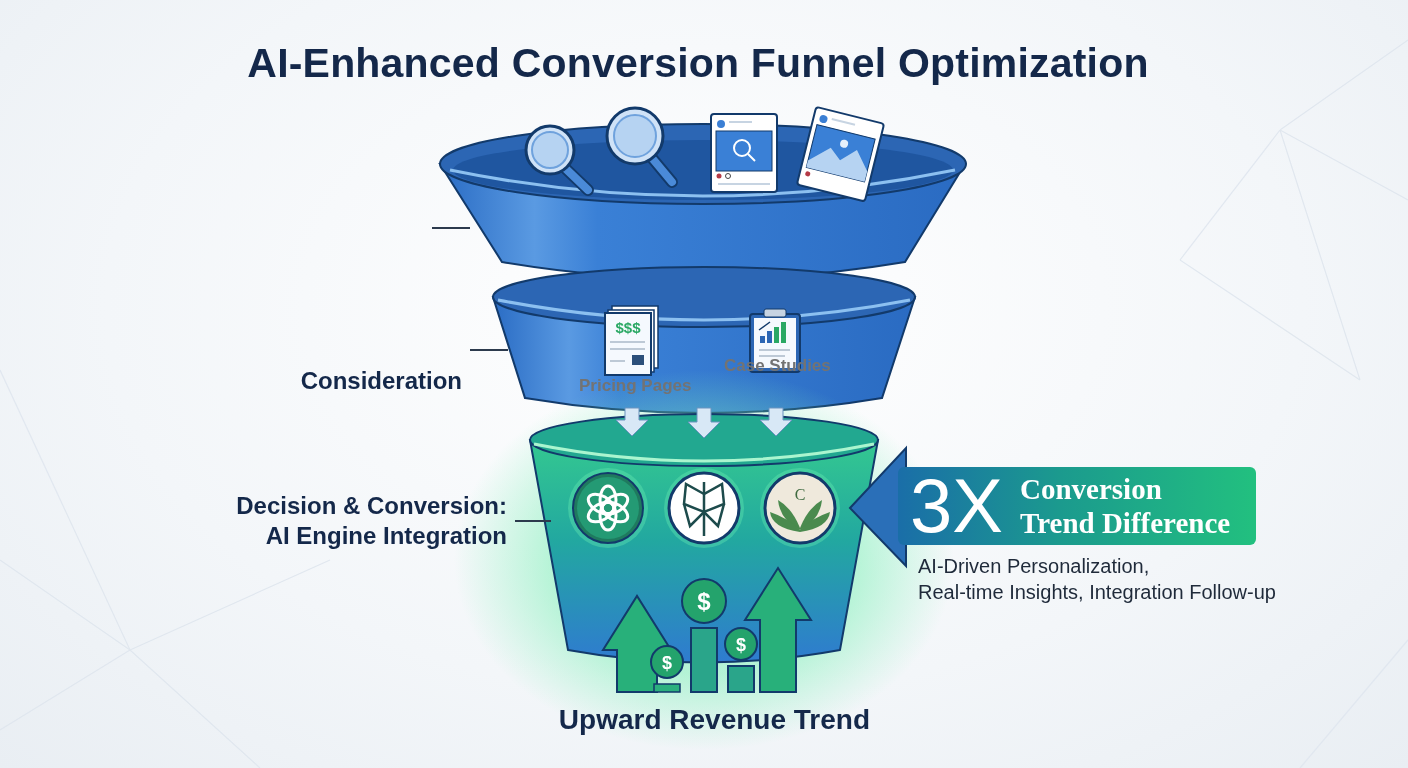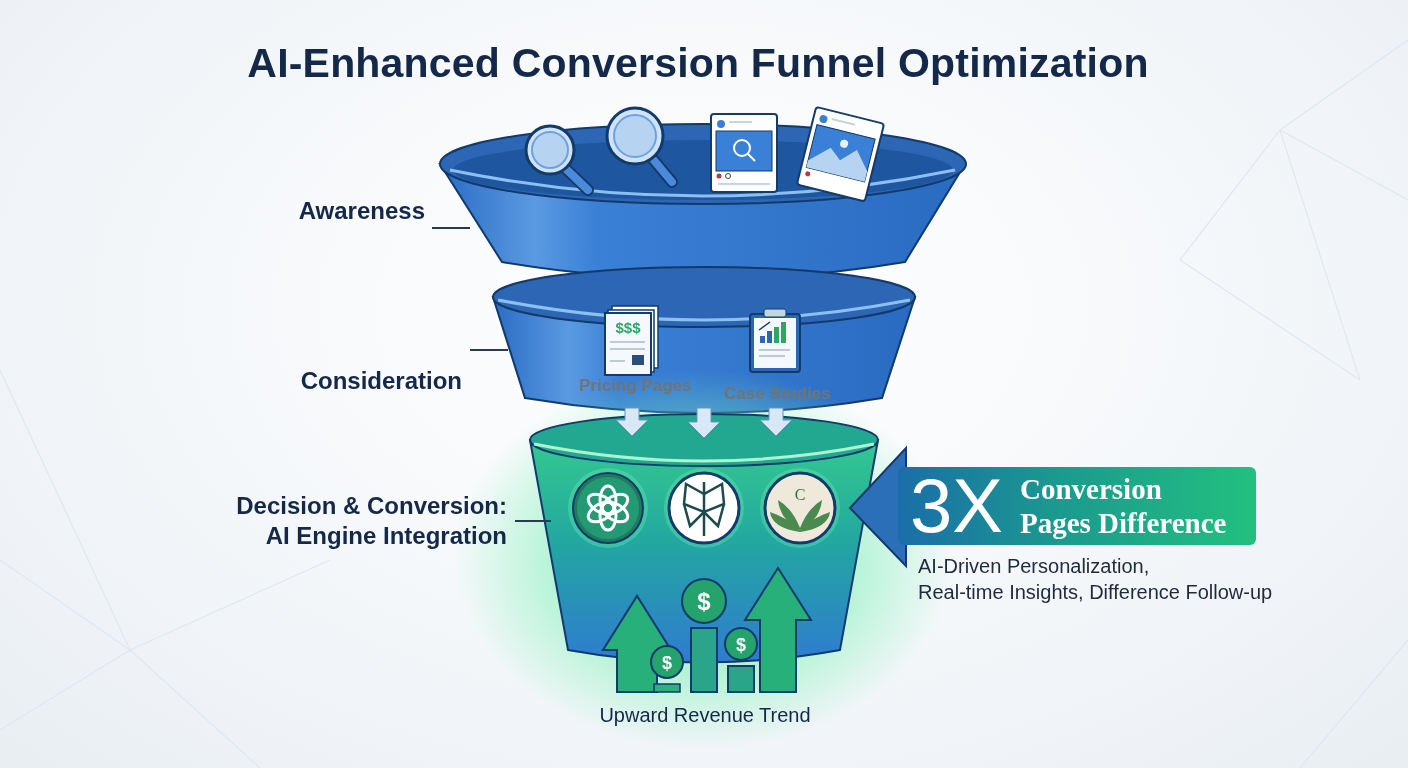--- a/index.html
+++ b/index.html
@@ -18,21 +18,21 @@
   }
   .connector { height:2px; background:#2c3a4d; }
   .stat-box {
     left:898px; top:467px; width:358px; height:78px; border-radius:6px;
     background: linear-gradient(90deg,#1a6ea8 0%,#1b9a8e 45%,#22c07f 100%);
   }
   .stat-big { left:910px; top:466px; font-size:76px; font-weight:normal; color:#ffffff; line-height:80px; }
   .stat-line { color:#ffffff; font-weight:bold; font-size:29px; line-height:34px;font-family:Liberation Serif, serif; }
   .sub-text { left:918px; font-size:20px; color:#1f2a3a; line-height:26px; }
   .stage-caption { color:#737373; font-size:17px; font-weight:bold; }
-  .bottom-caption { left:540px; top:704px; width:330px; text-align:center; font-size:20px; font-weight:normal; color:#14284a; }
+  .bottom-caption { left:540px; top:704px; width:330px; text-align:right; font-size:28px; font-weight:bold; color:#14284a; }
 </style>
 </head>
 <body>
 
 <svg class="abs" style="left:0;top:0" width="1408" height="768">
   <g stroke="#dfe6ee" stroke-width="1.2" fill="none" opacity="0.9">
     <line x1="1280" y1="130" x2="1408" y2="40"></line>
     <line x1="1280" y1="130" x2="1180" y2="260"></line>
     <line x1="1280" y1="130" x2="1360" y2="380"></line>
     <line x1="1180" y1="260" x2="1360" y2="380"></line>
@@ -212,36 +212,35 @@
       <text x="741" y="651" font-family="Liberation Sans, sans-serif" font-size="18" font-weight="bold" fill="#ffffff" text-anchor="middle">$</text>
     </g>
   </g>
 
   <g>
     <path d="M850,508 L906,448 L906,566 Z" fill="#2a6fb8" stroke="#123a6b" stroke-width="2"></path>
   </g>
 </svg>
 
 <div class="abs label" style="left:240px;top:196px;width:185px;">
-  <div>Awareness</div>
 </div>
 <div class="abs connector" style="left:432px;top:227px;width:38px;"></div>
 
 <div class="abs label" style="left:240px;top:334px;width:222px;margin-top:32px;">Consideration</div>
 <div class="abs connector" style="left:470px;top:349px;width:38px;"></div>
 
 <div class="abs label" style="left:170px;top:491px;width:337px;">
   <div>Decision &amp; Conversion:</div>
   <div>AI Engine Integration</div>
 </div>
 <div class="abs connector" style="left:515px;top:520px;width:36px;"></div>
 
 <div class="abs stage-caption" style="left:579px;top:376px;">Pricing Pages</div>
-<div class="abs stage-caption" style="left:724px;top:384px;">Case Studies</div>
+<div class="abs stage-caption" style="left:724px;top:356px;">Case Studies</div>
 
 <div class="abs stat-box"></div>
 <div class="abs stat-big">3X</div>
 <div class="abs stat-line" style="left:1020px;top:472px;">Conversion</div>
-<div class="abs stat-line" style="left:1020px;top:506px;">Pages Difference</div>
+<div class="abs stat-line" style="left:1020px;top:506px;">Trend Difference</div>
 <div class="abs sub-text" style="top:553px;">AI-Driven Personalization,</div>
-<div class="abs sub-text" style="top:579px;">Real-time Insights, Difference Follow-up</div>
+<div class="abs sub-text" style="top:579px;">Real-time Insights, Integration Follow-up</div>
 
 <div class="abs bottom-caption">Upward Revenue Trend</div>
 
 </body></html>

